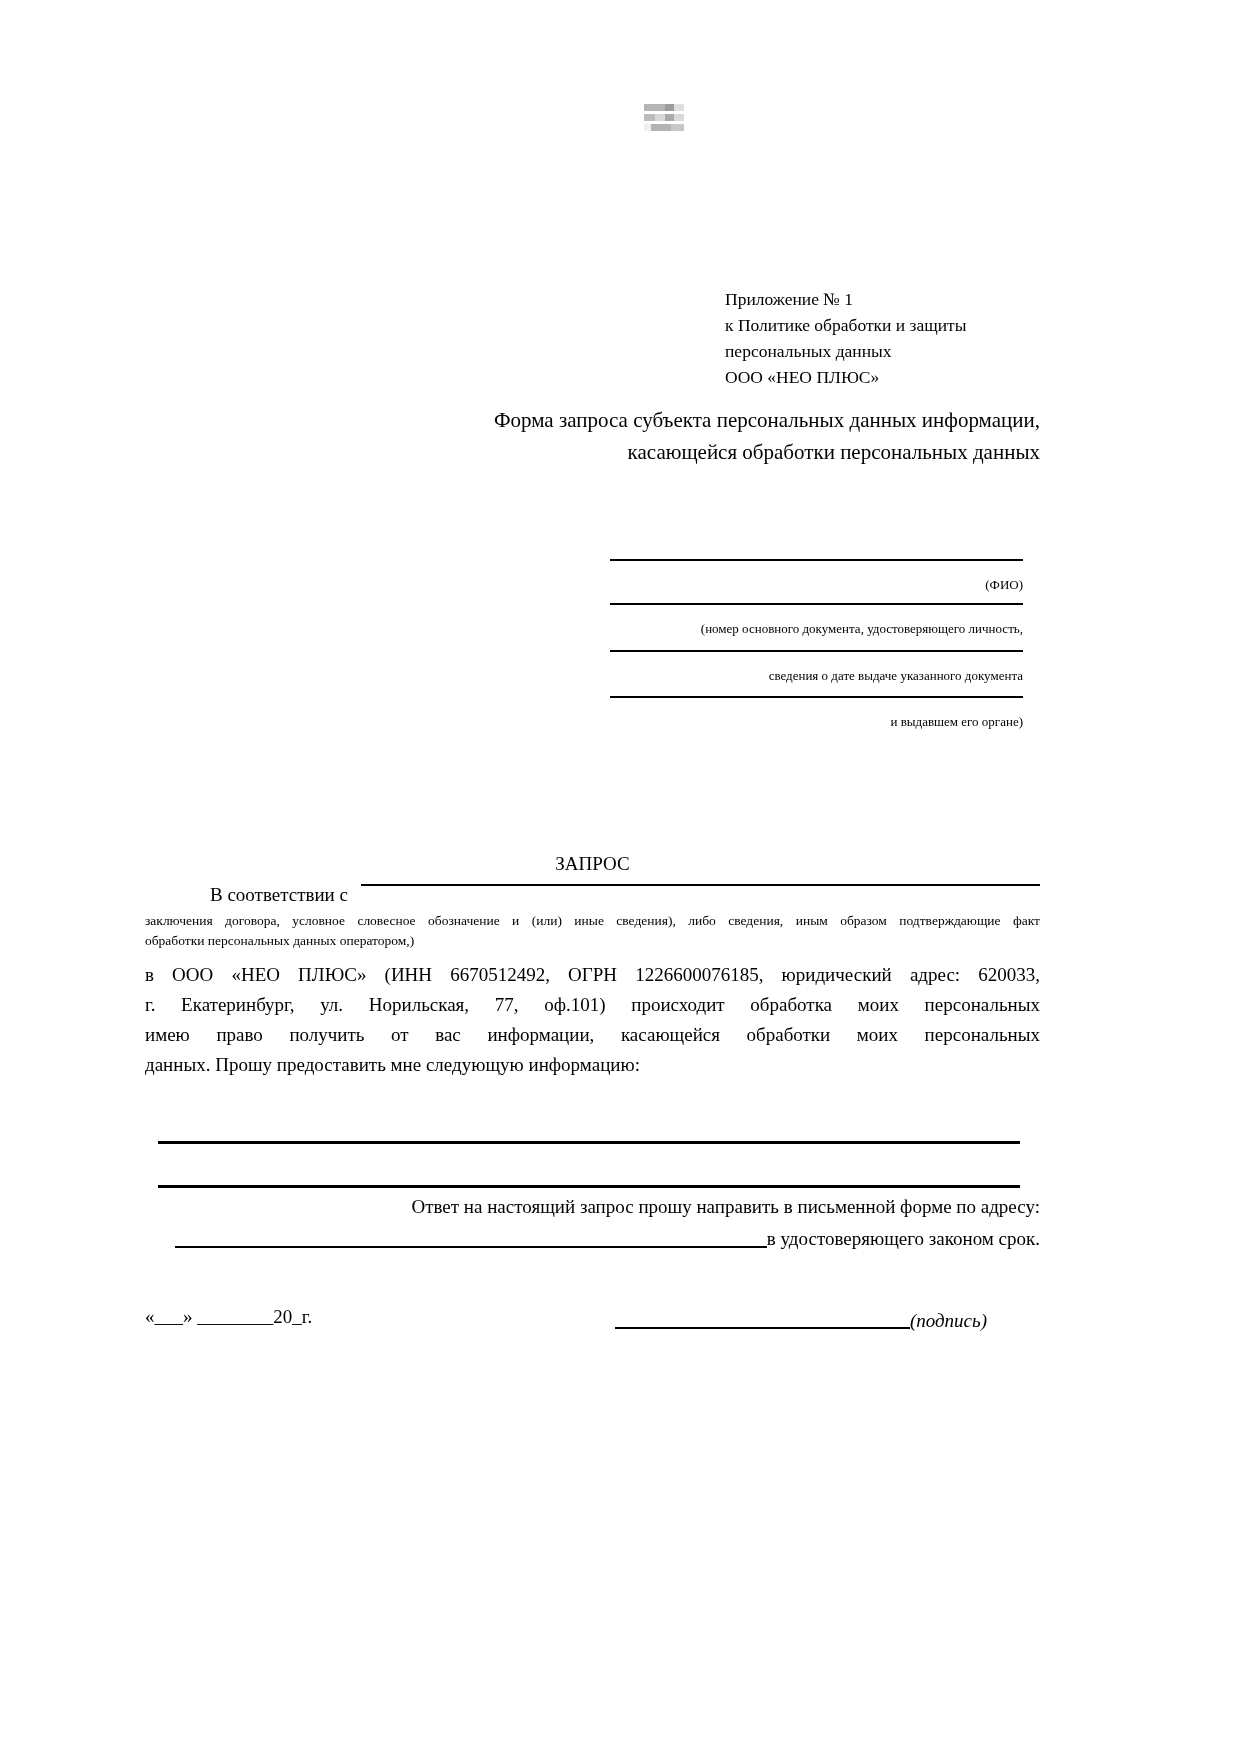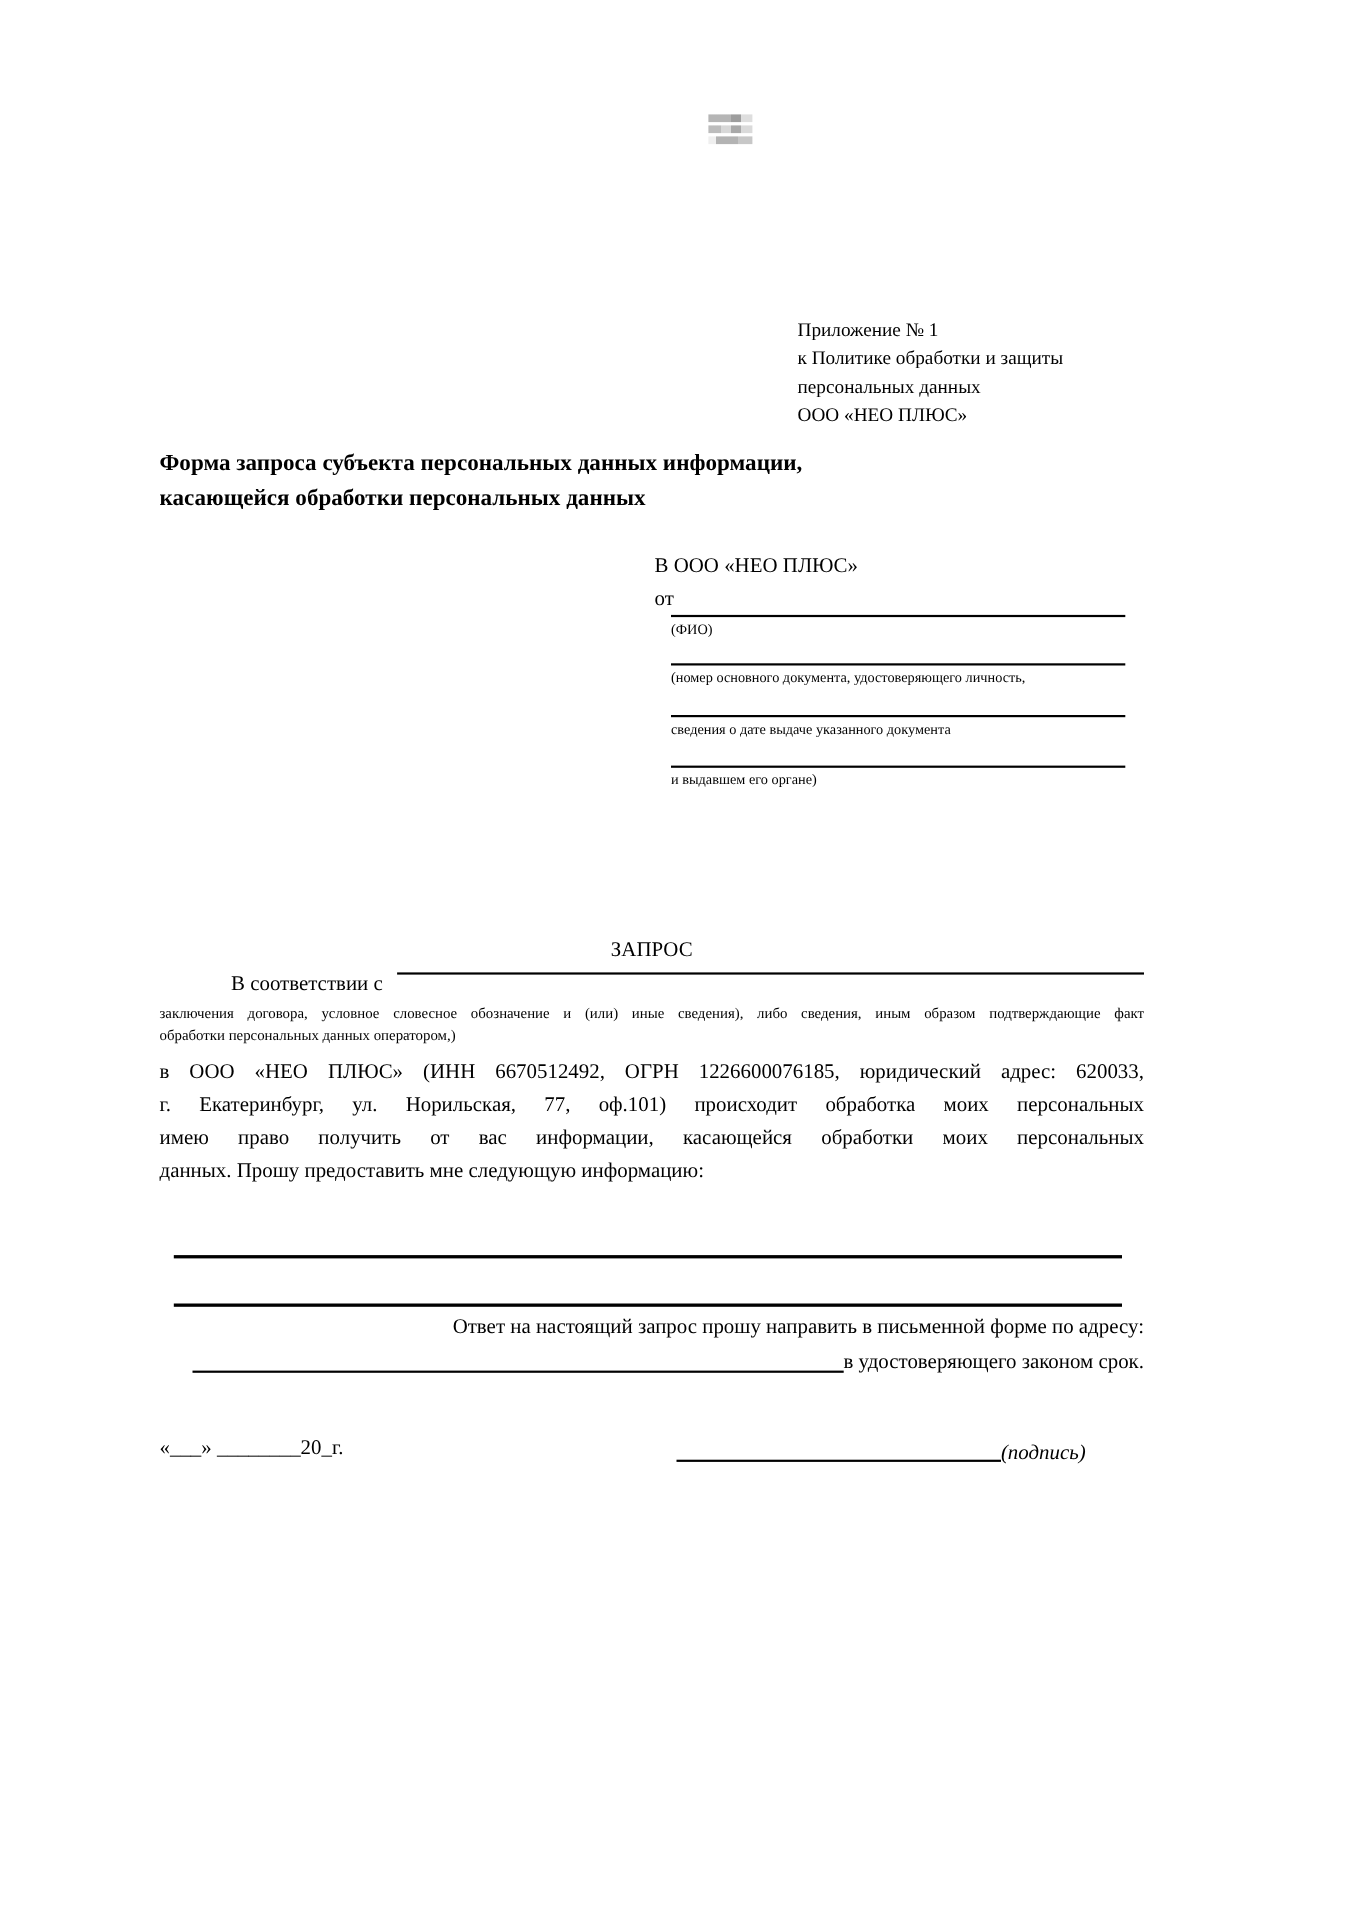--- a/index.html
+++ b/index.html
@@ -18,29 +18,29 @@
   .logo { left: 644px; top: 104px; width: 40px; height: 31px; }
   .logo .bar { height: 7px; margin-bottom: 3px; }
   .logo .b1 { background: linear-gradient(90deg,#b5b5b5 0 52%,#9d9d9d 52% 74%,#dedede 74% 100%); }
   .logo .b2 { background: linear-gradient(90deg,#bcbcbc 0 28%,#d8d8d8 28% 52%,#a9a9a9 52% 74%,#dadada 74% 100%); }
   .logo .b3 { background: linear-gradient(90deg,#efefef 0 18%,#b3b3b3 18% 68%,#c7c7c7 68% 100%); }
 
   .header-note { left: 725px; top: 286px; font-size: 17.5px; line-height: 26px; }
 
   .doc-title {
     left: 145px; top: 404px; width: 895px;
-    text-align: left; font-weight: bold;
+    text-align: right; font-weight: normal;
     font-size: 21px; line-height: 32px;
   }
 
   .addressee { left: 595px; top: 500px; font-size: 19px; line-height: 30px; }
 
   .field { left: 610px; width: 413px; }
   .field .write-line { height: 2px; background: #000; width: 100%; }
-  .field .caption { text-align: left; font-size: 13px; padding-top: 3px; line-height: 15px; }
+  .field .caption { text-align: right; font-size: 13px; padding-top: 16px; line-height: 15px; }
 
   .request-heading { left: 145px; top: 853px; width: 895px; text-align: center; font-size: 19px; }
 
   .intro-row {
     left: 145px; top: 884px; width: 895px; height: 26px;
     display: flex; align-items: flex-start; font-size: 19px;
   }
   .intro-row .prefix { margin-left: 65px; white-space: pre; }
   .intro-row .fill-line { flex: 1; border-bottom: 2.5px solid #000; margin: 0 0 2px 8px; }
 
@@ -87,24 +87,20 @@
     <div>к Политике обработки и защиты</div>
     <div>персональных данных</div>
     <div>ООО «НЕО ПЛЮС»</div>
   </div>
 
   <div class="abs doc-title">
     <div>Форма запроса субъекта персональных данных информации,</div>
     <div>касающейся обработки персональных данных</div>
   </div>
 
-  <div class="abs addressee">
-    <div>В ООО «НЕО ПЛЮС»</div>
-    <div>от</div>
-  </div>
 
   <div class="abs field" style="top:559px;">
     <div class="write-line"></div>
     <div class="caption">(ФИО)</div>
   </div>
 
   <div class="abs field" style="top:603px;">
     <div class="write-line"></div>
     <div class="caption">(номер основного документа, удостоверяющего личность,</div>
   </div>

